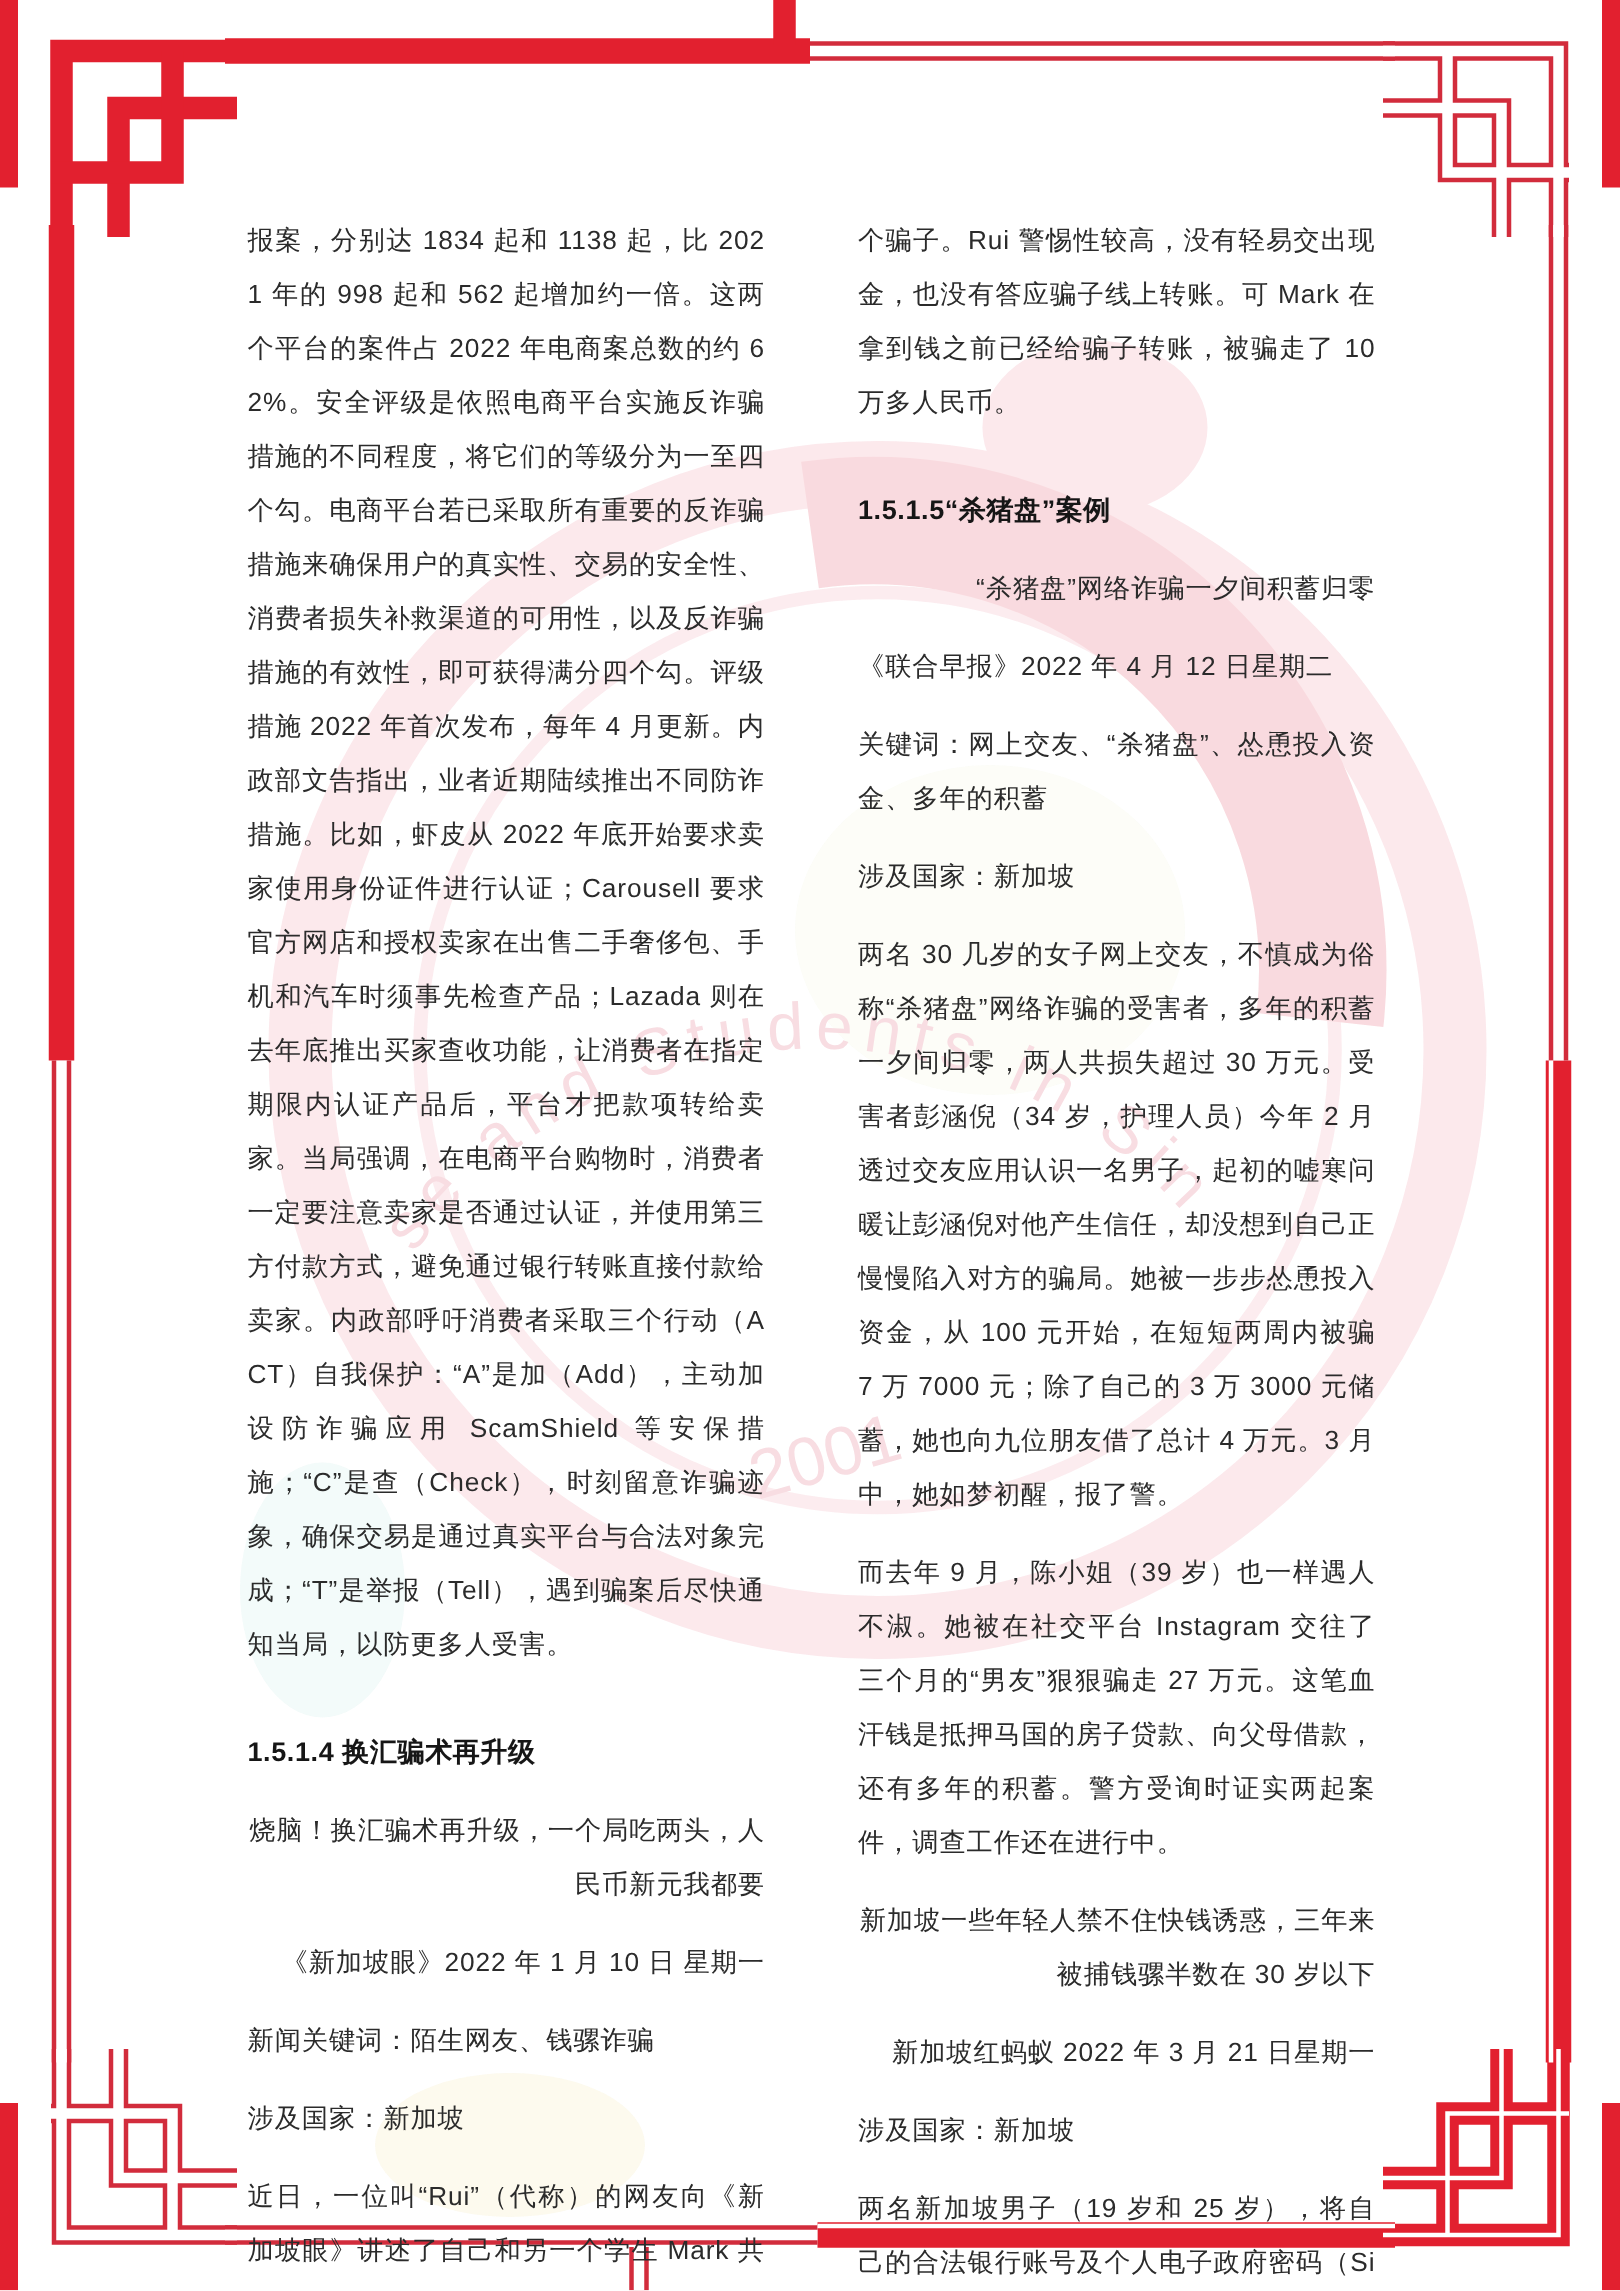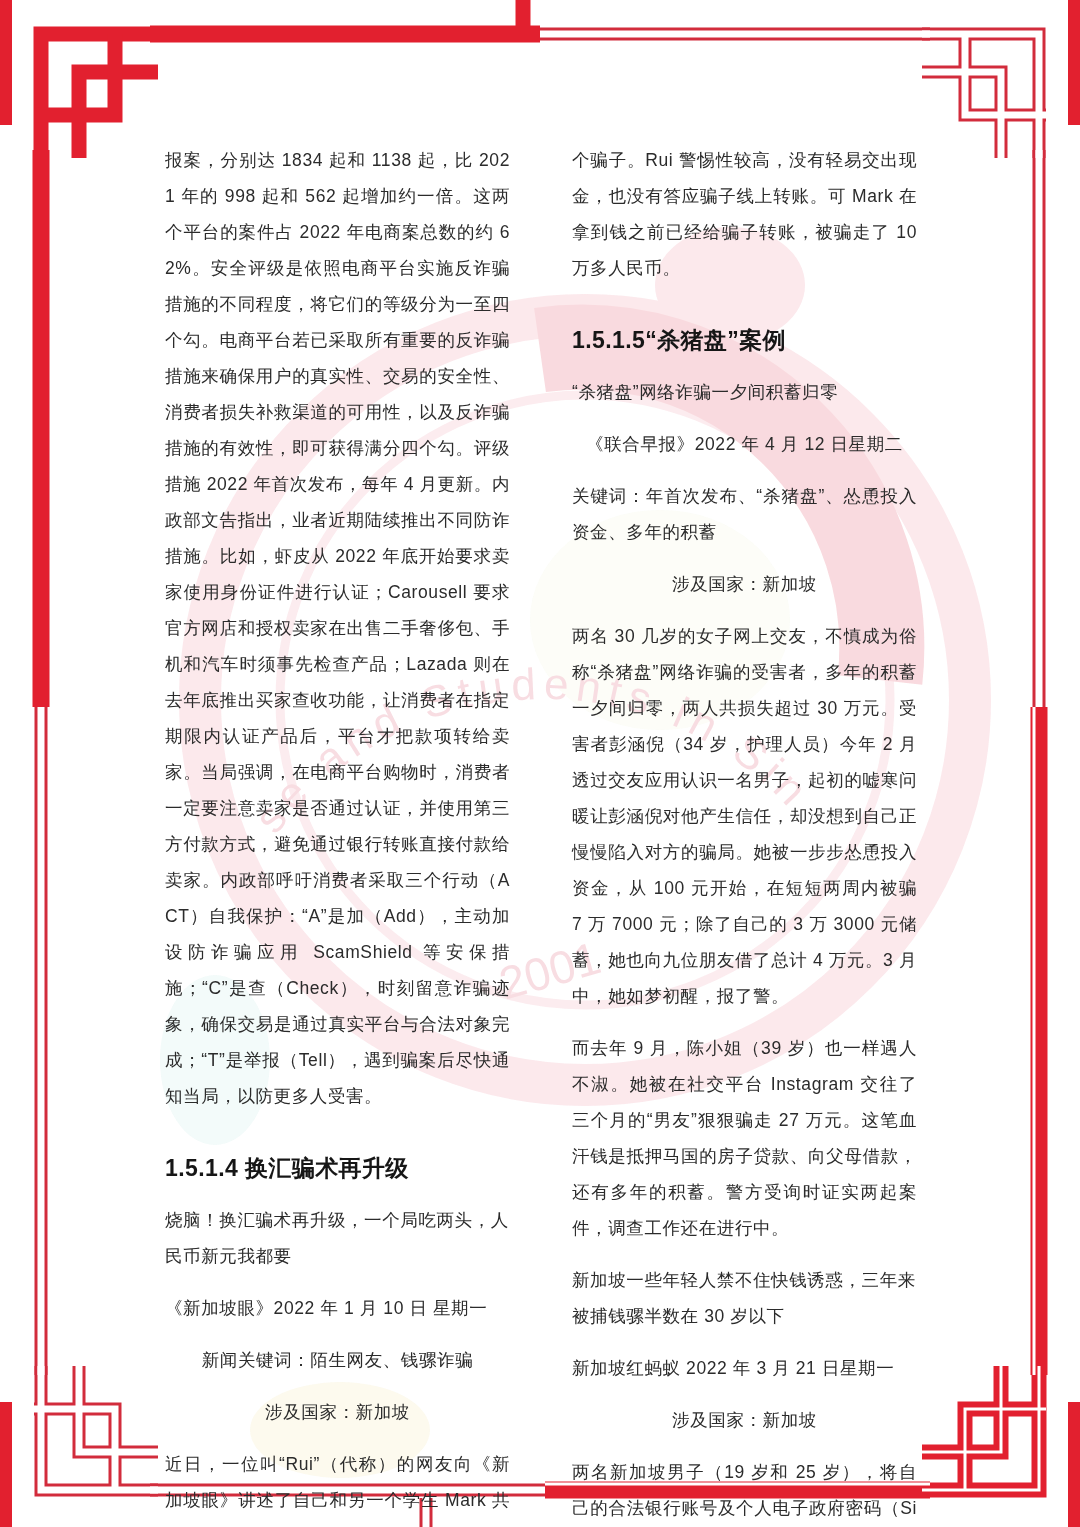--- a/index.html
+++ b/index.html
@@ -12,24 +12,24 @@
   
   .col{
     position:absolute;top:126px;width:377px;
     font-size:17.5px;line-height:36px;letter-spacing:0.6px;
     color:#2b2b2b;
   }
   .col-left{left:149px;}
   .col-right{left:556px;}
   p,h3{margin:16px;padding:0;}
   .just{text-align:justify;text-justify:inter-ideograph;word-break:break-all;}
-  .center{text-align:left;}
-  .line{text-align:center;}
+  .center{text-align:right;}
+  .line{text-align:left;}
   h3.sec{
-    font-size:23px;font-weight:700;color:#161616;line-height:36px;
+    font-size:18px;font-weight:700;color:#161616;line-height:36px;
     margin-top:36px;letter-spacing:0.4px;
   }
   .wm{opacity:0.9;}
 </style>
 </head>
 <body>
 
 <svg class="layer wm" width="1080" height="1527" viewBox="0 0 1080 1527">
   <g opacity="0.22">
     <ellipse cx="730" cy="285" rx="75" ry="58" fill="#EE8FA0"></ellipse>
@@ -126,21 +126,21 @@
   <p class="line">涉及国家：新加坡</p>
   <p class="just">近日，一位叫“Rui”（代称）的网友向《新加坡眼》讲述了自己和另一个学生 Mark 共同被骗的经历。骗子分别找二人换汇，跟 Rui 说需要新元，跟 Mark 说需要人民币，并告诉他们将由自己的“朋友”来当面现金交易。然而骗子口中的“朋友”就是 Rui 和 Mark，他们都误以为对方是骗子的朋友。二人线下见面聊了几句才发现，对方都不认识这</p>
 </div>
 
 <div class="col col-right">
   <p class="just">个骗子。Rui 警惕性较高，没有轻易交出现金，也没有答应骗子线上转账。可 Mark 在拿到钱之前已经给骗子转账，被骗走了 10 万多人民币。</p>
 
   <h3 class="sec">1.5.1.5“杀猪盘”案例</h3>
   <p class="center">“杀猪盘”网络诈骗一夕间积蓄归零</p>
   <p class="line">《联合早报》2022 年 4 月 12 日星期二</p>
-  <p class="just">关键词：年首次发布、“杀猪盘”、怂恿投入资金、多年的积蓄</p>
+  <p class="just">关键词：网上交友、“杀猪盘”、怂恿投入资金、多年的积蓄</p>
   <p class="line">涉及国家：新加坡</p>
   <p class="just">两名 30 几岁的女子网上交友，不慎成为俗称“杀猪盘”网络诈骗的受害者，多年的积蓄一夕间归零，两人共损失超过 30 万元。受害者彭涵倪（34 岁，护理人员）今年 2 月透过交友应用认识一名男子，起初的嘘寒问暖让彭涵倪对他产生信任，却没想到自己正慢慢陷入对方的骗局。她被一步步怂恿投入资金，从 100 元开始，在短短两周内被骗 7 万 7000 元；除了自己的 3 万 3000 元储蓄，她也向九位朋友借了总计 4 万元。3 月中，她如梦初醒，报了警。</p>
   <p class="just">而去年 9 月，陈小姐（39 岁）也一样遇人不淑。她被在社交平台 Instagram 交往了三个月的“男友”狠狠骗走 27 万元。这笔血汗钱是抵押马国的房子贷款、向父母借款，还有多年的积蓄。警方受询时证实两起案件，调查工作还在进行中。</p>
 
   <p class="center">新加坡一些年轻人禁不住快钱诱惑，三年来被捕钱骡半数在 30 岁以下</p>
   <p class="center">新加坡红蚂蚁 2022 年 3 月 21 日星期一</p>
   <p class="line">涉及国家：新加坡</p>
   <p class="just">两名新加坡男子（19 岁和 25 岁），将自己的合法银行账号及个人电子政府密码（SingPass）的信息交给诈骗集团，任对方自由使用去诈骗和转账，然后付给他们可观的佣金。警方说，诈骗集团用这两人的银行账号共转移了近 100 万新元的款项。这两名男子最近被逮捕。</p>
 </div>
 

